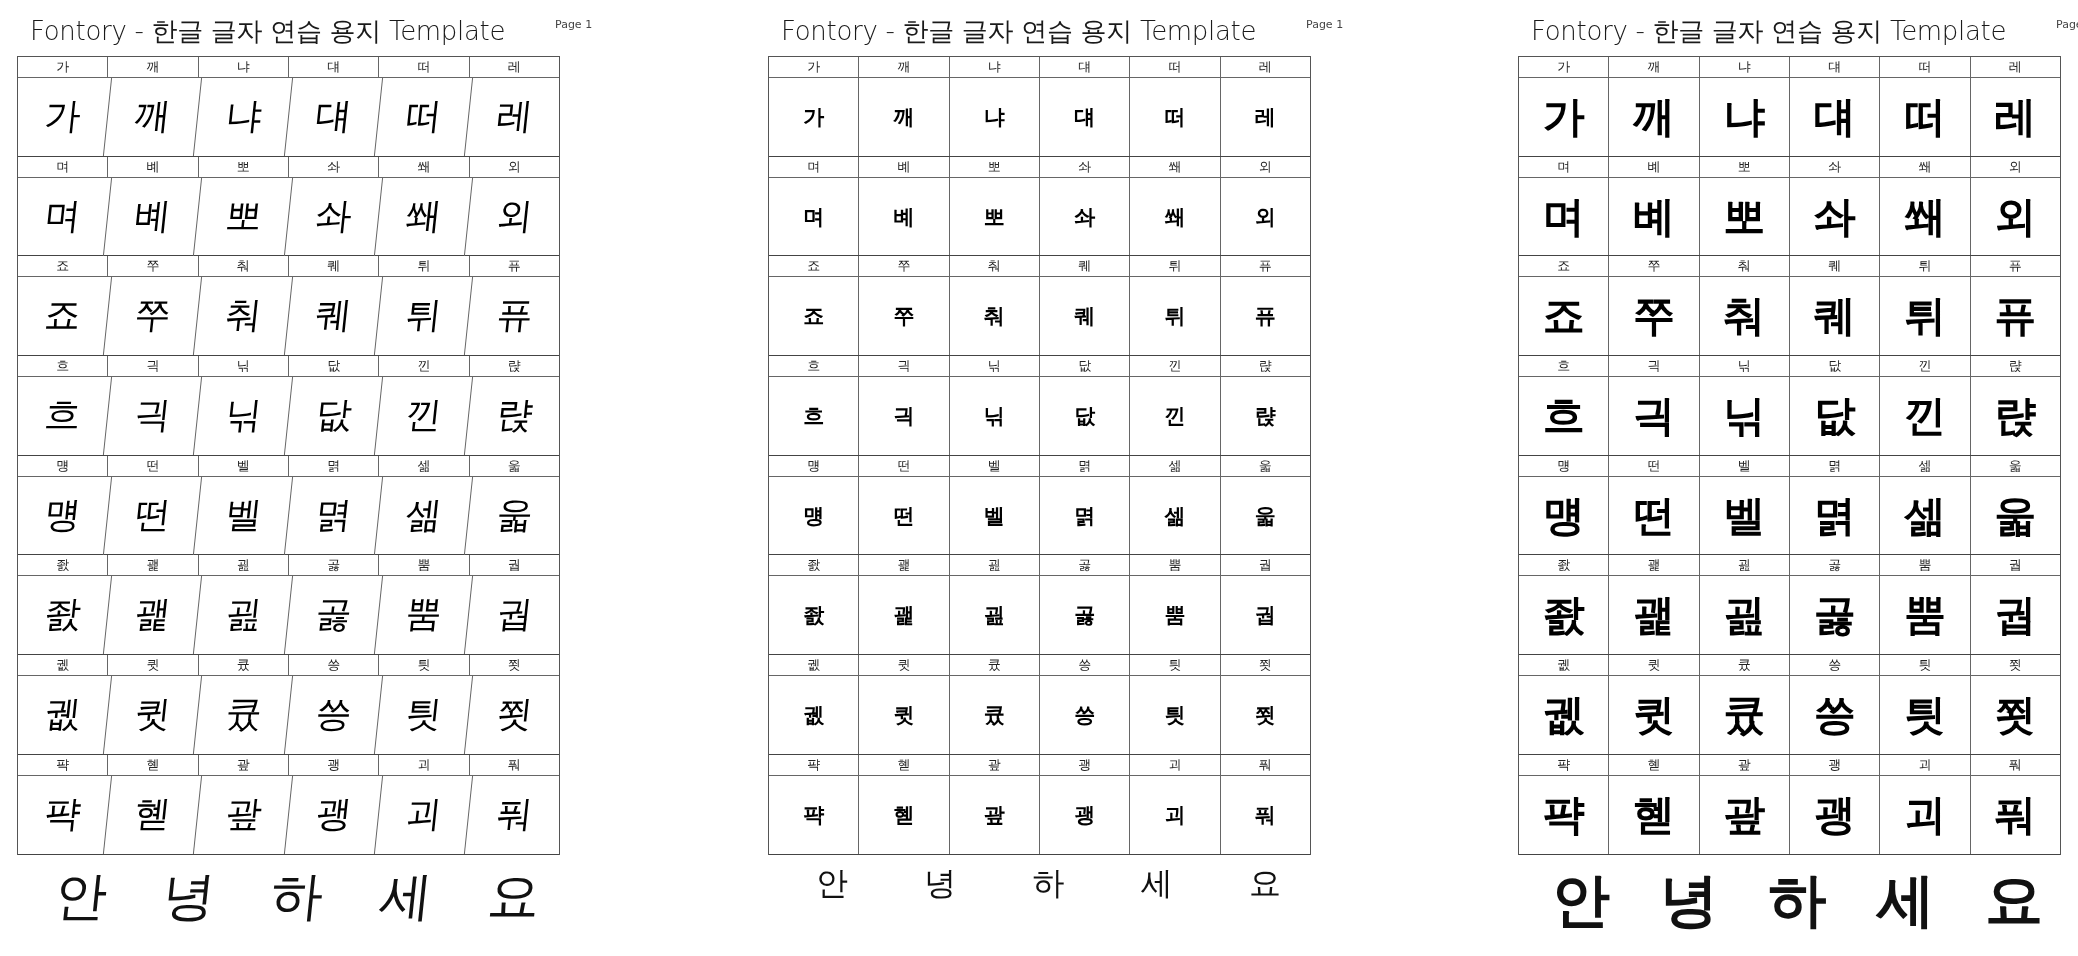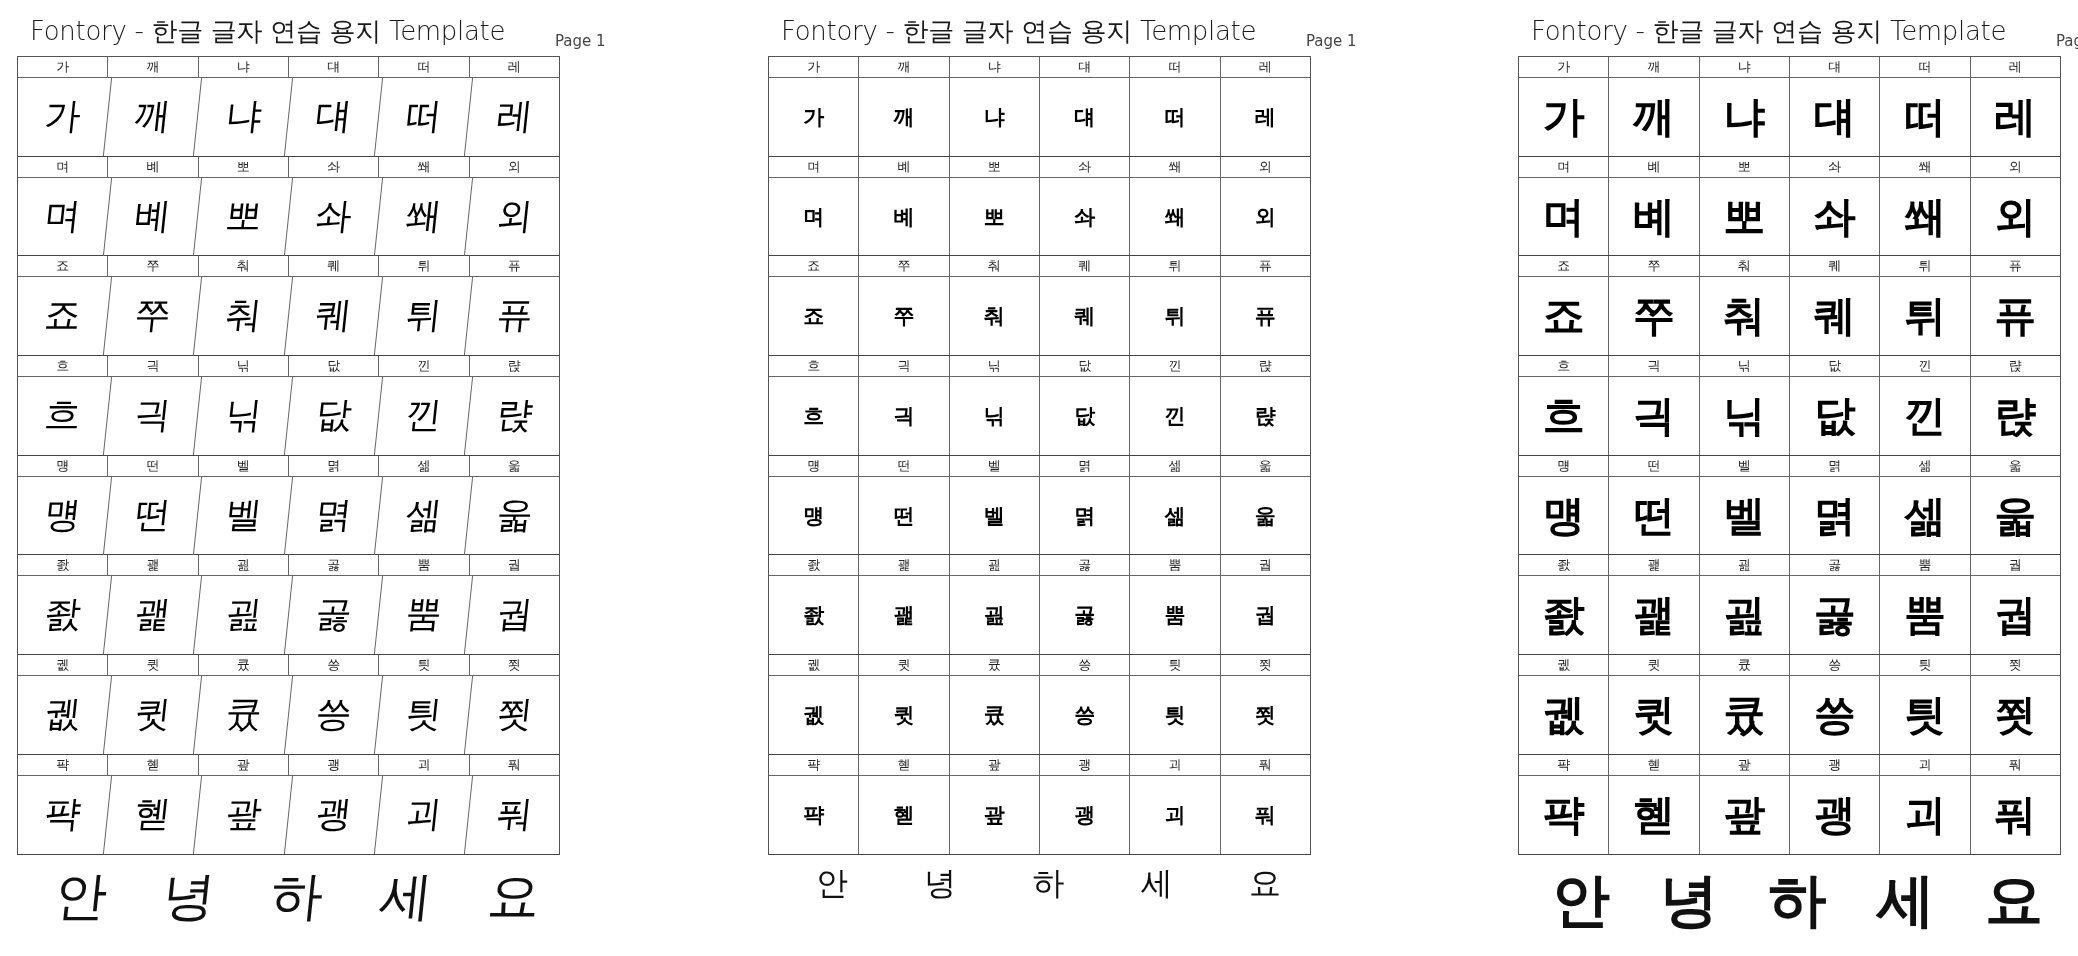--- a/index.html
+++ b/index.html
@@ -1,19 +1,19 @@
 <!DOCTYPE html>
 <html><head>
 <meta charset="utf-8">
 <style>
   html, body { margin:0; padding:0; background:#ffffff; }
   body { width:2078px; height:956px; position:relative; overflow:hidden; font-family:"DejaVu Sans", sans-serif; color:#111; }
   .panel { position:absolute; top:0; width:560px; height:956px; }
   .title { position:absolute; left:13px; top:14px; font-size:26px; font-weight:300; letter-spacing:-0.3px; white-space:nowrap; color:#1a1a1a; font-family:"DejaVu Sans", sans-serif; }
-  .page-label { position:absolute; top:32px; font-size:15px; color:#444; white-space:nowrap; }
+  .page-label { position:absolute; top:18px; font-size:11px; color:#444; white-space:nowrap; }
   .grid { position:absolute; left:0; top:56px; width:541px; border-top:1.5px solid #555; border-left:1.5px solid #555; border-right:1.5px solid #555; }
   .row-label { display:flex; height:20px; border-bottom:1px solid #666; }
   .row-glyph { display:flex; height:77.7px; border-bottom:1.3px solid #444; }
   .lc { flex:1; border-right:1px solid #666; display:flex; align-items:center; justify-content:center; font-size:13px; color:#222; font-family:"DejaVu Sans", sans-serif; }
   .lc:last-child { border-right:none; }
   .gc { flex:1; border-right:1px solid #666; display:flex; align-items:center; justify-content:center; color:#000; }
   .gc:last-child { border-right:none; }
   .p1 .gc { font-size:36px; font-family:"DejaVu Sans", sans-serif; font-weight:200; transform:skewX(-6deg); }
   .p2 .gc { font-size:21px; font-weight:bold; font-family:"DejaVu Sans", sans-serif; }
   .p3 .gc { font-size:42px; font-weight:bold; font-family:"DejaVu Sans", sans-serif; }

